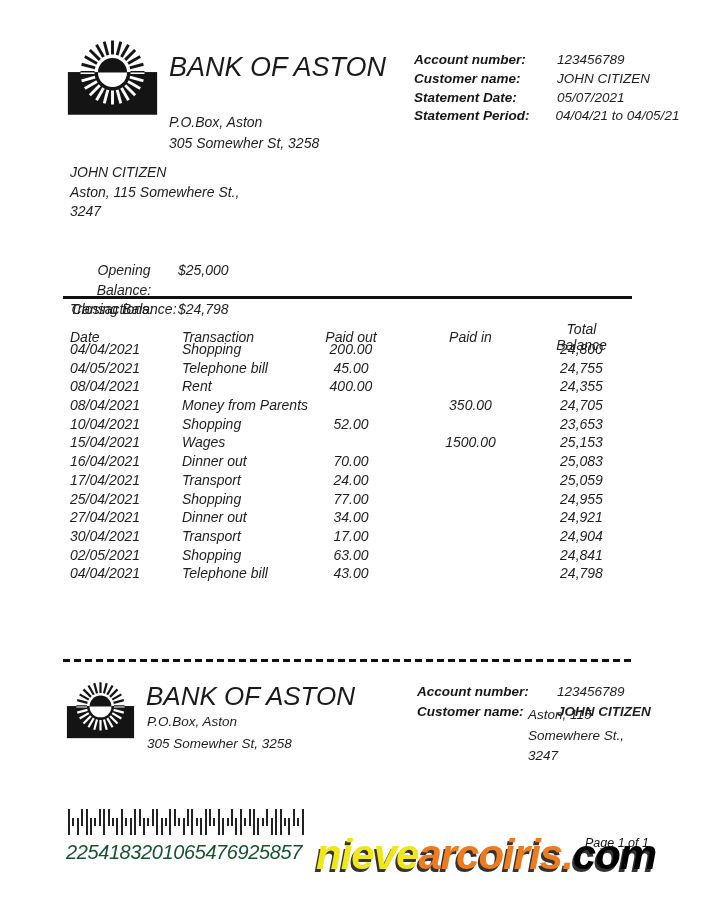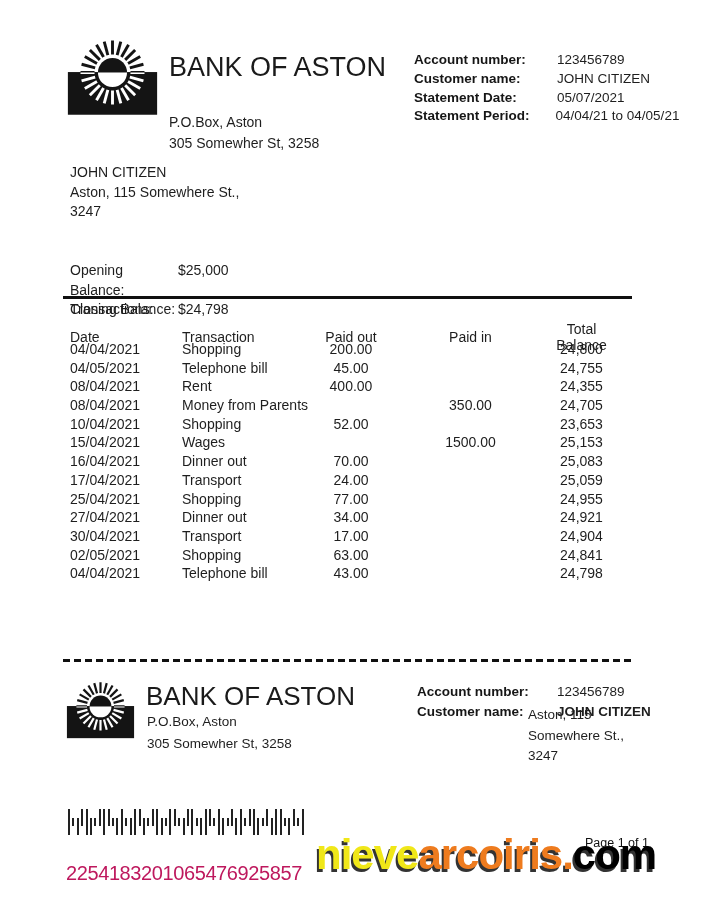--- a/index.html
+++ b/index.html
@@ -1,33 +1,33 @@
 <!DOCTYPE html>
 <html><head>
 <meta charset="utf-8">
 <style>
   html,body{margin:0;padding:0;background:#ffffff;}
   .page{
     position:relative;width:704px;height:921px;background:#ffffff;overflow:hidden;
-    font-family:"Liberation Sans","DejaVu Sans",sans-serif;color:#1e1e1e;
+    font-family:"Liberation Sans","DejaVu Sans",sans-serif;color:#1e1e1e;font-style:italic;
   }
   
   .logo-svg{position:absolute;}
   .logo-main{left:64px;top:27px;width:97px;height:94px;}
   .bank-title{position:absolute;left:169px;top:52px;font-size:27px;color:#1a1a1a;}
   .bank-addr{position:absolute;left:169px;top:112px;font-size:14px;line-height:21px;}
   .acct{position:absolute;left:385px;top:51px;font-size:13.5px;line-height:18.8px;}
   .acct-row{display:flex;padding-left:29px;}
   .acct-label{width:143px;font-weight:700;color:#161616;}
   .acct-row.tight .acct-label{width:auto;margin-right:26px;}
   .recipient{position:absolute;left:70px;top:163px;font-size:14px;line-height:19.5px;}
   
   .balances{position:absolute;left:70px;top:261px;font-size:14px;line-height:19.5px;}
   .bal-row{display:flex;}
-  .bal-label{width:108px;}
+  .bal-label{width:108px;text-align:center;}
   .rule{position:absolute;left:63px;top:296px;width:569px;height:3px;background:#101010;}
   .txn-label{position:absolute;left:70px;top:301px;font-size:14px;}
   .table{position:absolute;left:63px;top:321px;width:567px;font-size:14px;}
   .t-row{display:grid;grid-template-columns:112px 131px 90px 149px 85px;height:18.7px;align-items:center;}
   .c-date{padding-left:7px;}
   .c-tx{padding-left:7px;white-space:nowrap;}
   .c-out,.c-in{text-align:center;}
   .c-bal{text-align:center;padding-right:12px;}
   
   .dashes{position:absolute;left:63px;top:659px;width:569px;height:3px;
@@ -40,21 +40,21 @@
   .f-acct .bold-val{font-weight:700;}
   .f-cust-addr{position:absolute;left:528px;top:705px;font-size:13.5px;line-height:20.5px;}
   
   .barcode{position:absolute;left:68px;top:809px;width:236px;height:26px;
     display:flex;justify-content:space-between;align-items:flex-start;}
   .bar{width:2px;background:#222;}
   .bar.F{height:26px;}
   .bar.A{height:17px;}
   .bar.D{height:17px;margin-top:9px;}
   .bar.T{height:8px;margin-top:9px;}
-  .barnum{position:absolute;left:66px;top:862px;font-size:20px;letter-spacing:-0.4px;color:#be185d;}
+  .barnum{position:absolute;left:66px;top:841px;font-size:20px;letter-spacing:-0.4px;color:#14532d;}
   
   .page-label{position:absolute;left:585px;top:836px;font-size:12.5px;color:#111;z-index:1;}
   .watermark{position:absolute;left:316px;top:831px;font-size:42px;font-weight:700;
     letter-spacing:-1px;z-index:2;white-space:nowrap;}
 </style>
 </head>
 <body>
 
 <div class="page">
 

